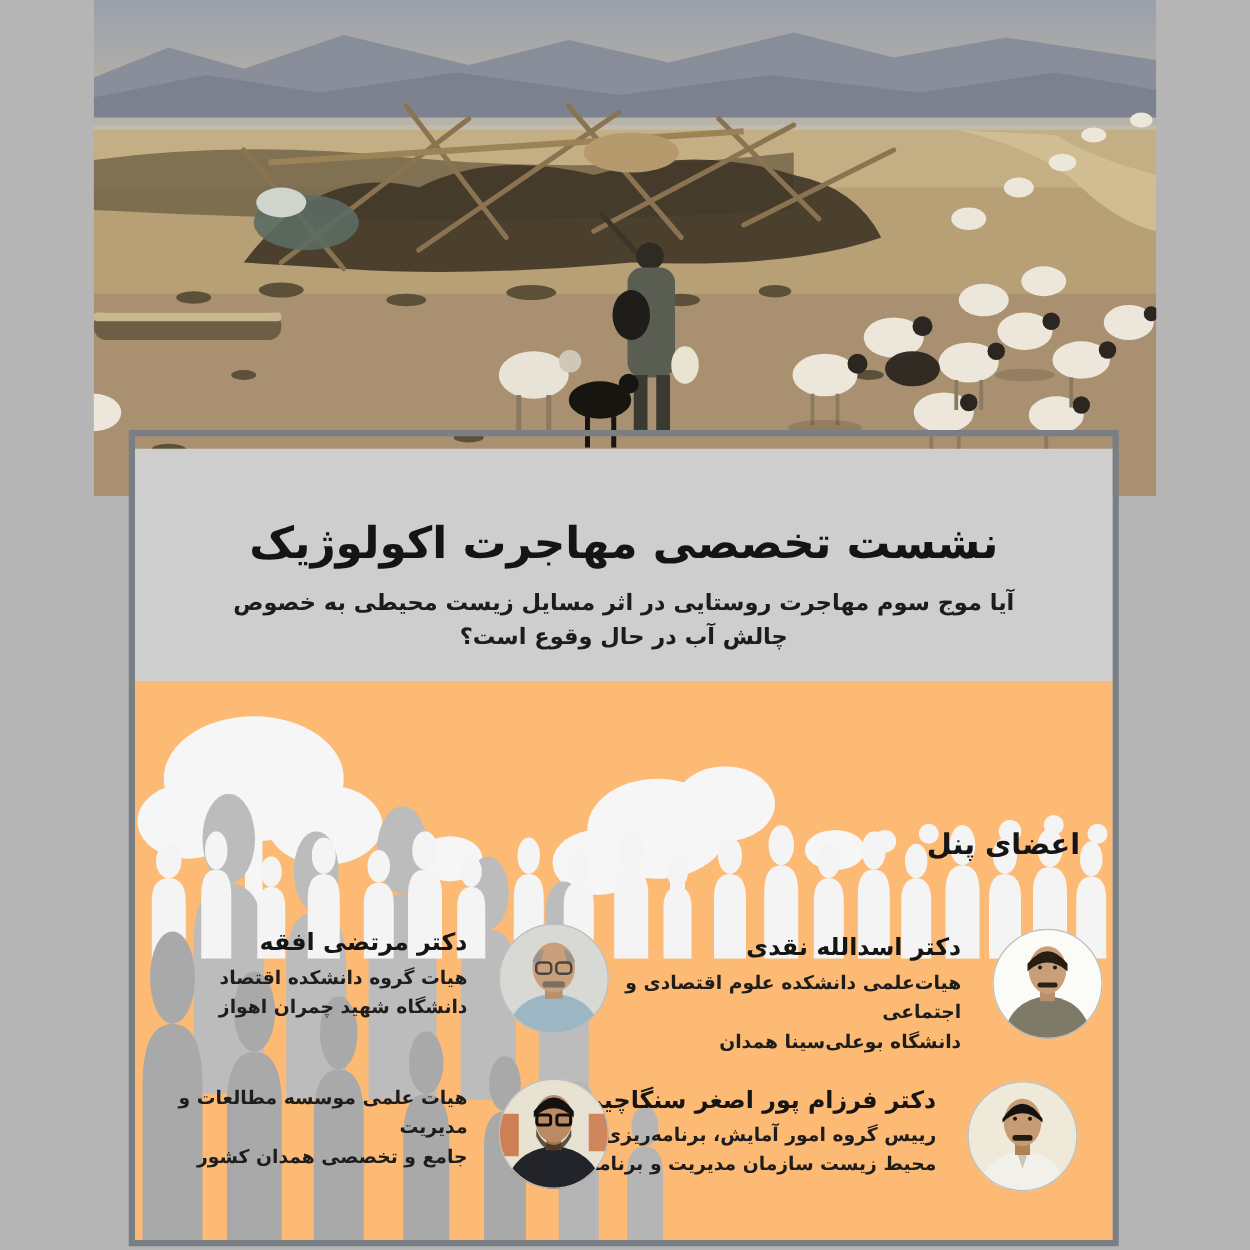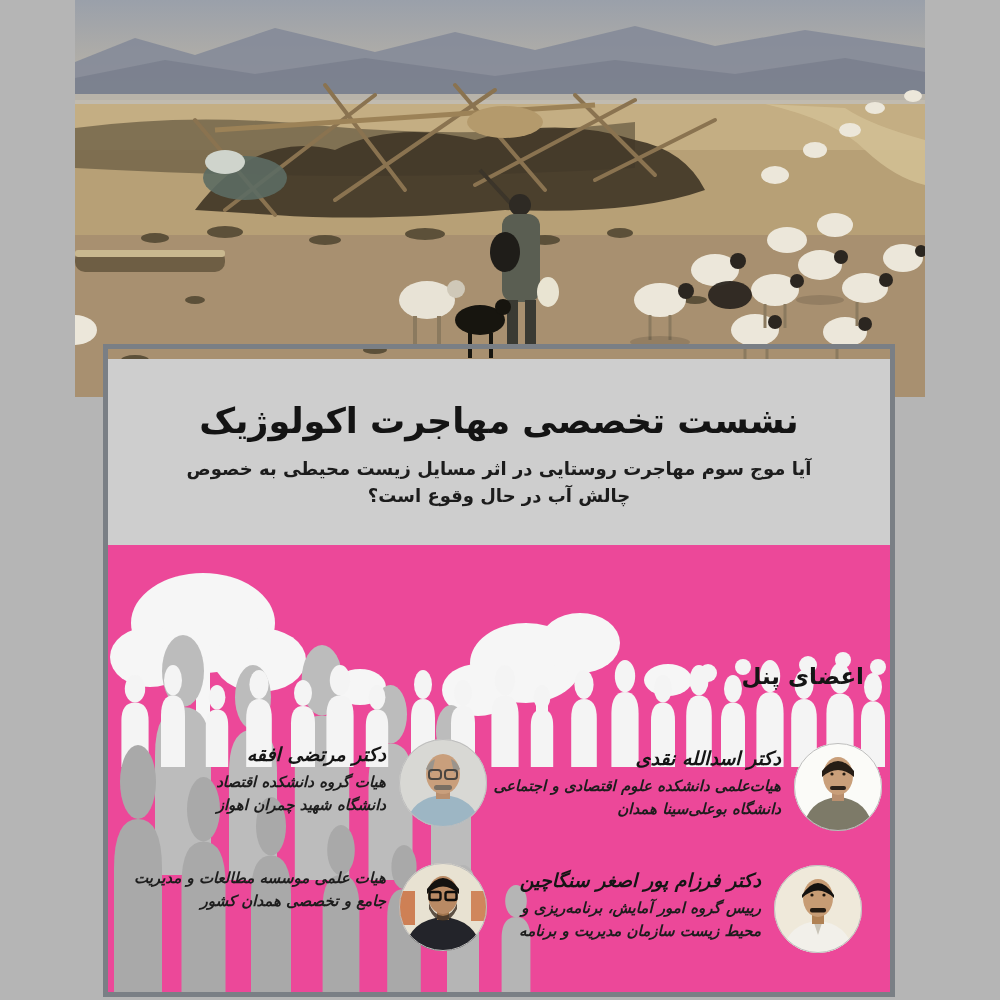--- a/index.html
+++ b/index.html
@@ -9,29 +9,29 @@
   
   .photo{position:absolute;left:75px;top:0;width:850px;height:397px;z-index:1;}
   .photo svg{display:block;width:100%;height:100%;}
 
   
   .card{position:absolute;left:103px;top:344px;width:792px;height:653px;box-sizing:border-box;
         border:5px solid #7a7f85;background:transparent;z-index:2;}
   .card-inner{position:relative;width:100%;height:100%;padding-top:10px;box-sizing:border-box;}
 
   .title-section{height:186px;background:#cecece;text-align:center;direction:rtl;color:#141414;}
-  .poster-title{margin:0;padding-top:42px;font-size:35px;font-weight:bold;letter-spacing:0;}
+  .poster-title{margin:0;padding-top:56px;font-size:35px;font-weight:bold;letter-spacing:0;}
   .poster-subtitle{margin:14px auto 0;width:648px;font-size:18px;font-weight:bold;line-height:1.5;color:#1c1c1c;}
 
-  .crowd-section{position:relative;height:447px;background:#ec4899;direction:rtl;color:#151515;}
+  .crowd-section{position:relative;height:447px;background:#fdba74;direction:rtl;color:#151515;}
   .crowd-section > svg.art{position:absolute;inset:0;width:782px;height:447px;}
 
   .panel-heading{position:absolute;top:118px;right:26px;margin:0;font-size:23px;font-weight:bold;z-index:3;}
 
-  .member{position:absolute;display:flex;direction:rtl;gap:13px;z-index:3;font-style:italic;}
+  .member{position:absolute;display:flex;direction:rtl;gap:25px;z-index:3;}
   .avatar{width:88px;height:88px;flex:0 0 88px;}
   .avatar svg{display:block;width:88px;height:88px;}
   .info{padding-top:4px;width:290px;text-align:right;}
   .member-name{font-size:19px;font-weight:bold;margin:0 0 6px 0;}
   .member-aff{font-size:15px;font-weight:bold;line-height:1.55;margin:0;color:#1d1d1d;}
 
   .m1{top:198px;right:8px;}
   .m2{top:194px;right:403px;}
   .m3{top:320px;right:28px;}
   .m4{top:318px;right:403px;}

